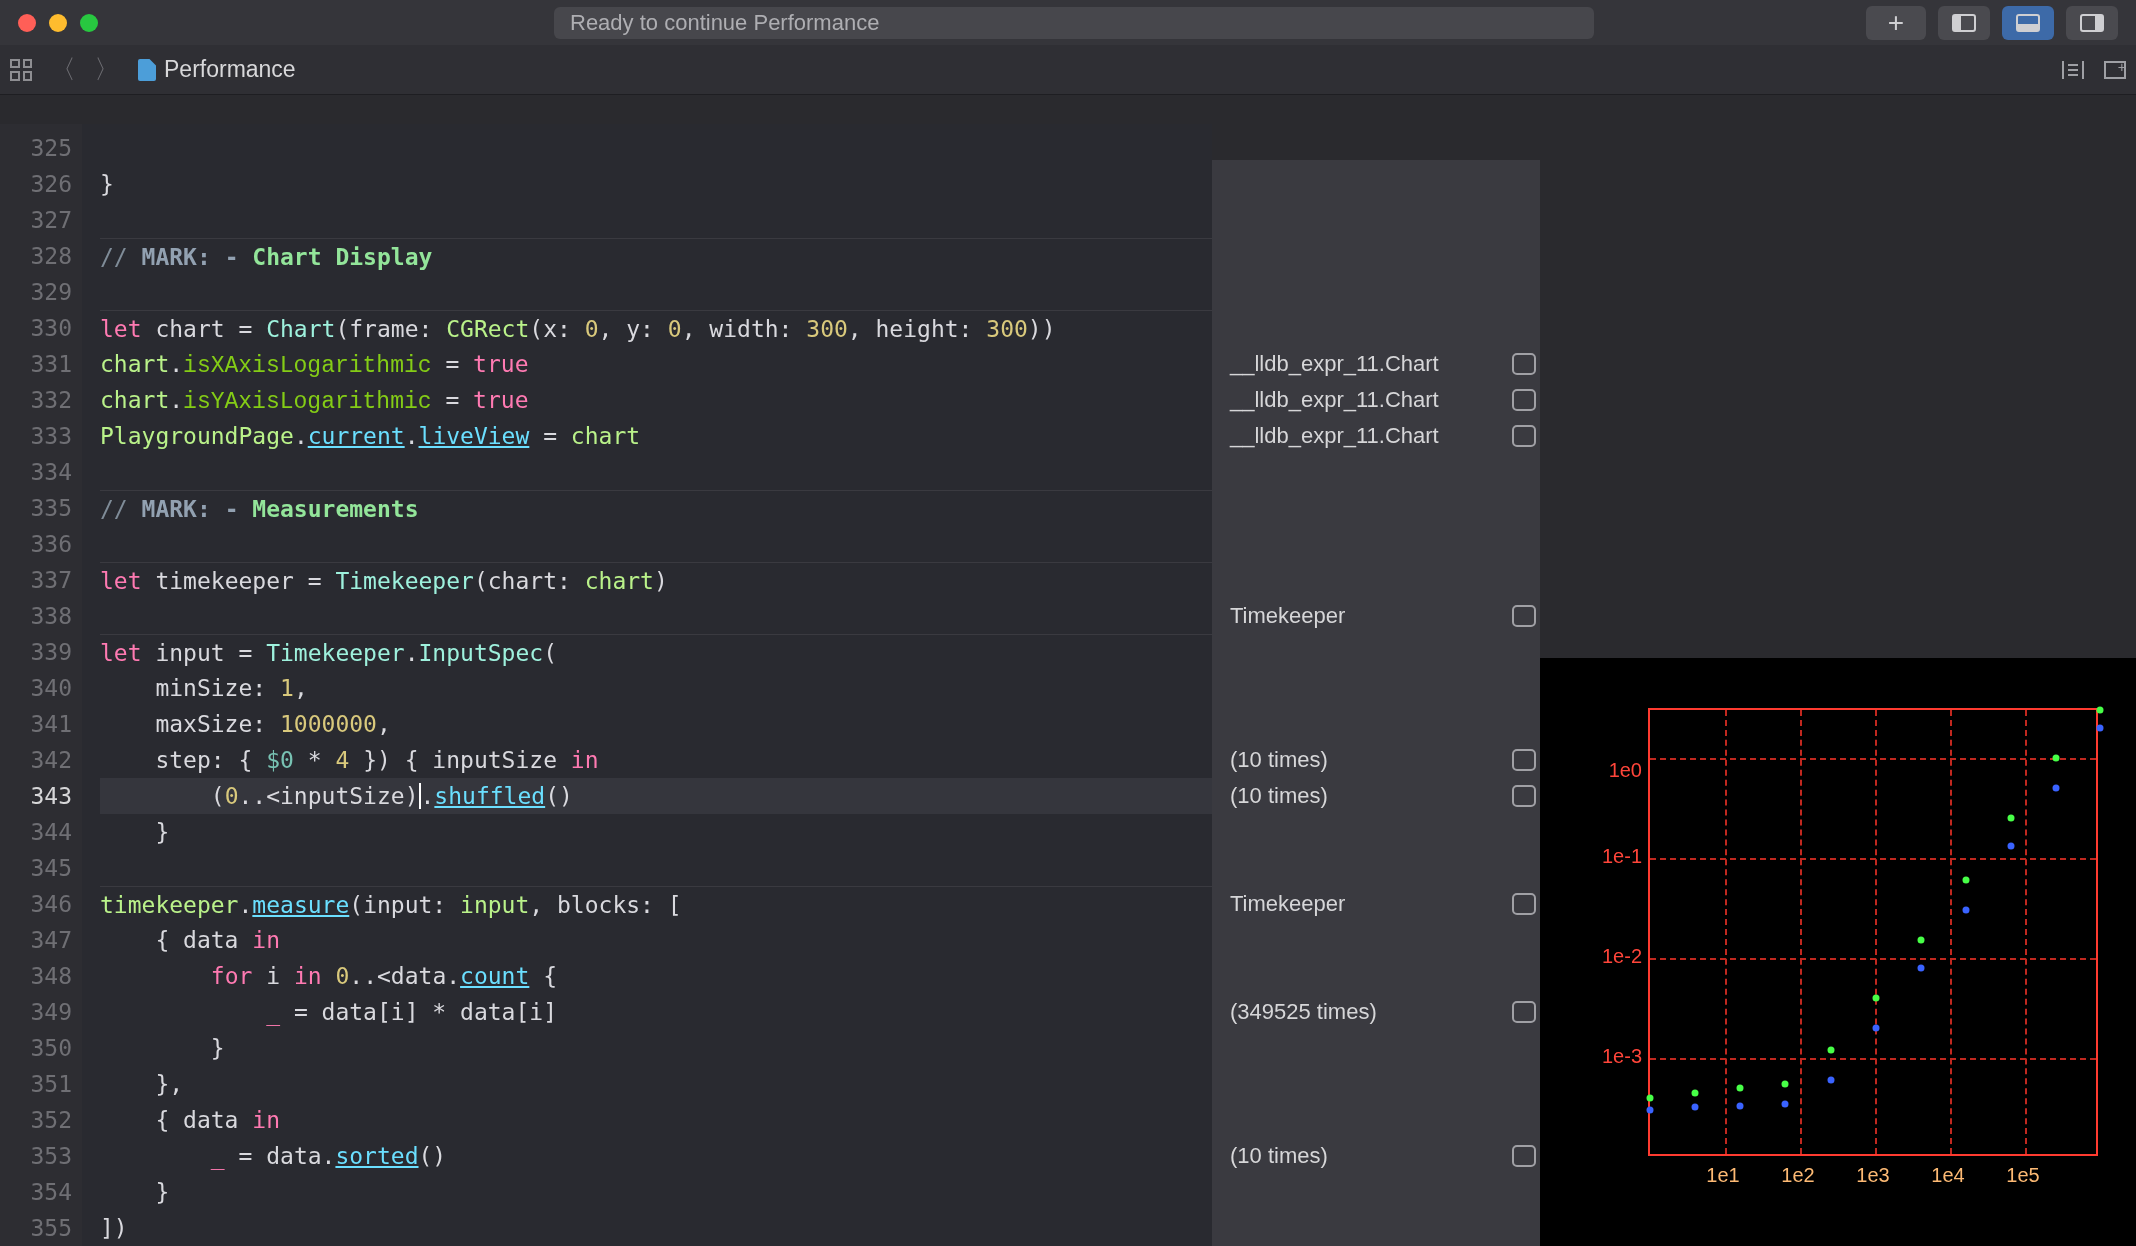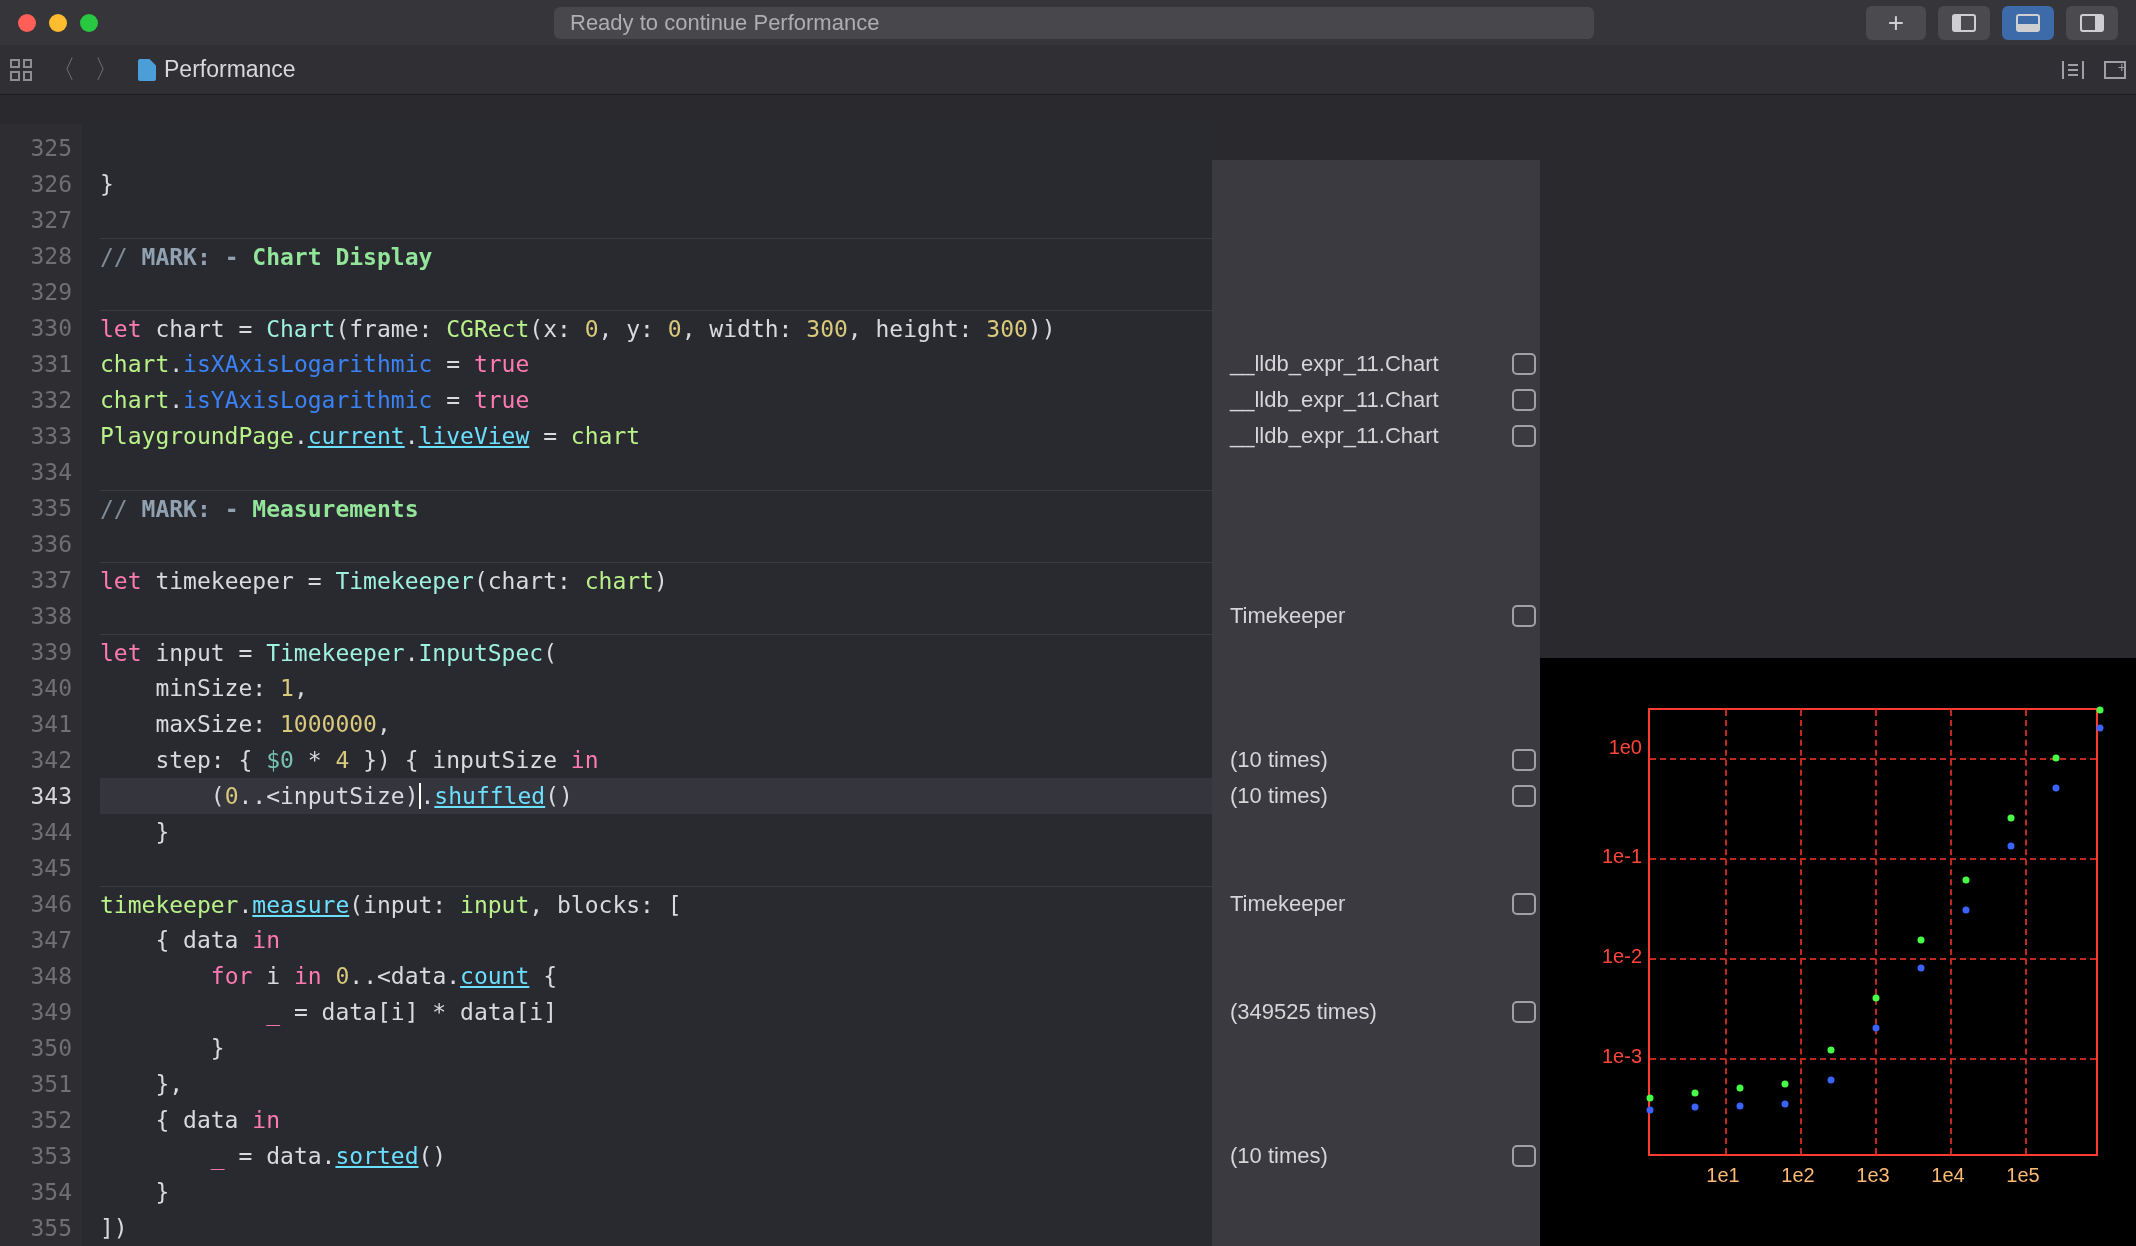--- a/index.html
+++ b/index.html
@@ -35,21 +35,21 @@
 .tico { color:#9fa0a5; font-size:24px; }
 
 
 .body { display:flex; height:calc(1246px - 45px - 50px);align-items:flex-end; }
 .gutter { width:82px; background:#2d2d32; text-align:right; padding:6px 10px 0 0; color:#6f6f74; font-family:Menlo,Consolas,monospace; font-size:23px; line-height:36px; }
 .gutter .cur { color:#d6d6d8; }
 .code { flex:0 0 1130px; background:#292a30; font-family:Menlo,Consolas,monospace; font-size:23px; line-height:36px; padding:6px 0 0 18px; white-space:pre; color:#d9d9de; position:relative; }
 .code .row { height:36px; }
 .code .sep { border-top:1px solid #3a3a40; }
 .code .hl { background:#35363d; }
-.kw{color:#ff7ab2;} .typ{color:#baf28a;} .typ2{color:#9ef1dd;} .fn{color:#6bdfff;text-decoration:underline;} .arg{color:#78c2b3;} .num{color:#d9c97c;} .com{color:#7f8c98;} .mark{color:#92a1b1;font-weight:bold;} .mark-head{color:#93e59a; font-weight:bold;} .prop{color:#3b82f6;} .id2{color:#baf28a;}
+.kw{color:#ff7ab2;} .typ{color:#baf28a;} .typ2{color:#9ef1dd;} .fn{color:#6bdfff;text-decoration:underline;} .arg{color:#78c2b3;} .num{color:#d9c97c;} .com{color:#7f8c98;} .mark{color:#92a1b1;font-weight:bold;} .mark-head{color:#93e59a; font-weight:bold;} .prop{color:#84cc16;font-family:Liberation Mono, monospace;} .id2{color:#baf28a;}
 
 .results { flex:0 0 328px; background:#3a3a40; padding:6px 4px 0 18px; font-size:22px; color:#d6d6d8; line-height:36px; }
 .results .r { height:36px; display:flex; justify-content:space-between; align-items:center; }
 .rbox { width:24px; height:22px; border:2px solid #a0a0a5; border-radius:5px; margin-left:10px; flex:none; }
 
 .live { flex:1; background:#000; display:flex; justify-content:center; padding:28px 10px 0 10px; }
 .chartwrap { position:relative; width:540px; height:560px; }
 .plot { position:absolute; left:80px; top:22px; width:450px; height:448px; border:2px solid #ff3b30; }
 .vgrid,.hgrid { position:absolute; background:transparent; }
 .vgrid { top:0; bottom:0; width:0; border-left:2px dashed #c1281f; }
@@ -239,21 +239,21 @@
           <div class="pt b" style="left: 90.309px; top: 396.115px;"></div>
           <div class="pt b" style="left: 135.463px; top: 393.558px;"></div>
           <div class="pt b" style="left: 180.618px; top: 370.135px;"></div>
           <div class="pt b" style="left: 225.772px; top: 317.813px;"></div>
           <div class="pt b" style="left: 270.927px; top: 257.569px;"></div>
           <div class="pt b" style="left: 316.081px; top: 200.129px;"></div>
           <div class="pt b" style="left: 361.236px; top: 136.405px;"></div>
           <div class="pt b" style="left: 406.39px; top: 77.8652px;"></div>
           <div class="pt b" style="left: 450px; top: 17.6204px;"></div>
         </div>
-    <div class="ytick" style="top: 61px;">1e0</div>
+    <div class="ytick" style="top: 84px;">1e0</div>
         <div class="ytick" style="top: 169.807px;">1e-1</div>
         <div class="ytick" style="top: 269.871px;">1e-2</div>
         <div class="ytick" style="top: 369.936px;">1e-3</div>
         <div class="xtick" style="left: 155px;">1e1</div>
         <div class="xtick" style="left: 230px;">1e2</div>
         <div class="xtick" style="left: 305px;">1e3</div>
         <div class="xtick" style="left: 380px;">1e4</div>
         <div class="xtick" style="left: 455px;">1e5</div>
       </div>
   </div>

